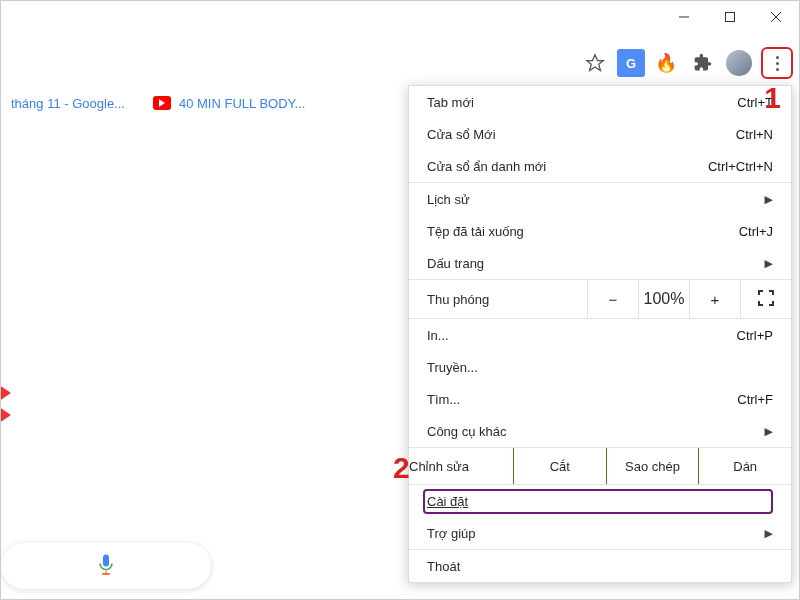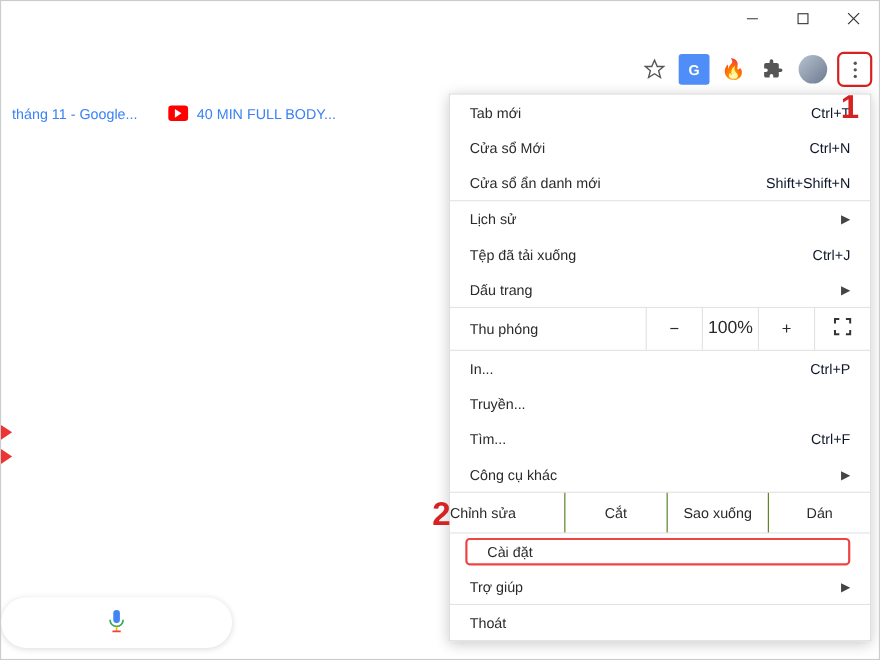--- a/index.html
+++ b/index.html
@@ -142,24 +142,25 @@
   }
   .edit-row .label { flex: 0 0 104px; }
   .edit-btn {
     flex:1; height:100%;
     display:flex; align-items:center; justify-content:center;
     border-left:1px solid #4d7c0f;
   }
 
   .settings-row .label {
     display:inline-block;
-    border: 2px solid #ef4444;
+    border: 2px solid #701a75;
     border-radius:4px;
-    padding: 3px 18px;
+    padding: 3px 2px;
     margin-left:-4px;
+    text-decoration:underline;
   }
 
   .callout {
     position:absolute;
     font-family: "Arial Black", Arial, sans-serif;
     font-weight: 900;
     font-size: 30px;
     color: #d62222;
   }
   .callout.c1 { top: 80px; right: 18px; }
@@ -247,21 +248,21 @@
   <div class="menu-row">
     <span class="label">Tab mới</span>
     <span class="shortcut">Ctrl+T</span>
   </div>
   <div class="menu-row">
     <span class="label">Cửa sổ Mới</span>
     <span class="shortcut">Ctrl+N</span>
   </div>
   <div class="menu-row">
     <span class="label">Cửa sổ ẩn danh mới</span>
-    <span class="shortcut">Shift+Shift+N</span>
+    <span class="shortcut">Ctrl+Ctrl+N</span>
   </div>
 
   <div class="sep"></div>
 
   <div class="menu-row">
     <span class="label">Lịch sử</span>
     <span class="chev">▶</span>
   </div>
   <div class="menu-row">
     <span class="label">Tệp đã tải xuống</span>
@@ -306,21 +307,21 @@
   <div class="menu-row">
     <span class="label">Công cụ khác</span>
     <span class="chev">▶</span>
   </div>
 
   <div class="sep"></div>
 
   <div class="edit-row">
     <span class="label">Chỉnh sửa</span>
     <div class="edit-btn">Cắt</div>
-    <div class="edit-btn">Sao xuống</div>
+    <div class="edit-btn">Sao chép</div>
     <div class="edit-btn">Dán</div>
   </div>
 
   <div class="sep"></div>
 
   <div class="menu-row settings-row">
     <span class="label">Cài đặt</span>
   </div>
   <div class="menu-row">
     <span class="label">Trợ giúp</span>

